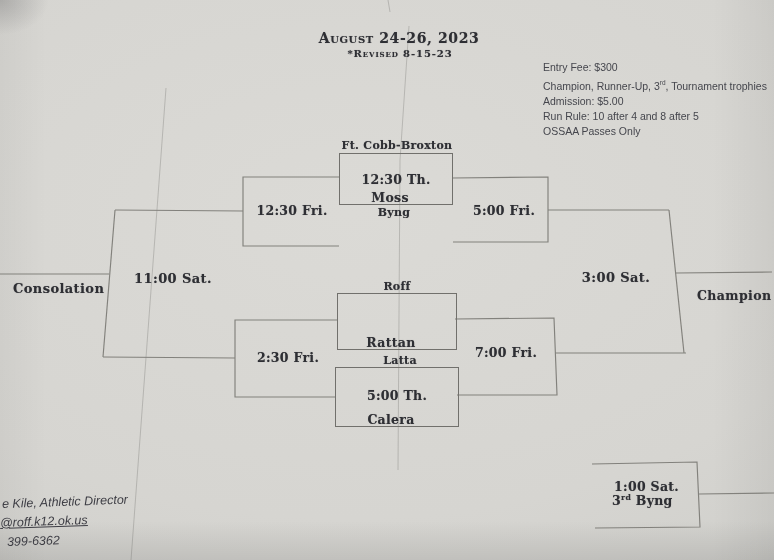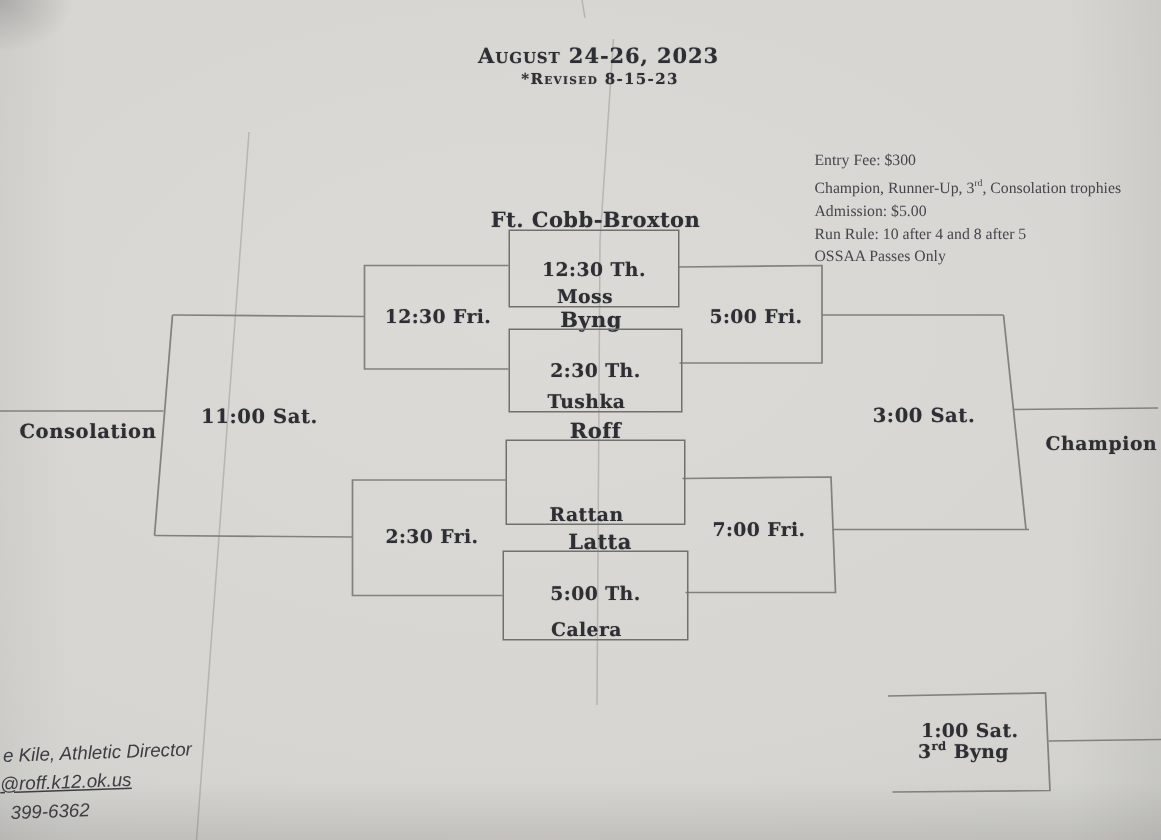--- a/index.html
+++ b/index.html
@@ -13,23 +13,23 @@
       radial-gradient(130% 105% at 45% 38%, #dbdad6 0%, #d6d5d1 52%, #ccccc8 88%, #c3c2bf 100%);
     filter: blur(0.25px);
   }
   .abs{position:absolute;white-space:nowrap;}
   .ctr{transform:translateX(-50%);}
   .b{font-weight:bold;text-shadow:0 0 0.7px rgba(46,47,52,0.45);}
   .sc{font-variant:small-caps;}
   .title{font-size:19px;letter-spacing:0.8px;}
   .dates{font-size:14px;letter-spacing:0.6px;}
   .revised{font-size:10px;letter-spacing:0.9px;}
-  .info{font-family:Liberation Serif, serif;font-size:10.5px;color:#45464d;line-height:15px;margin-top:40px;}
+  .info{font-family:Liberation Sans, sans-serif;font-size:10.5px;color:#45464d;line-height:15px;}
   .info sup,.plc sup{font-size:0.62em;}
-  .team{font-size:14px;letter-spacing:0.3px;}
+  .team{font-size:11px;letter-spacing:0.3px;}
   .rlbl{font-size:12.5px;letter-spacing:0.3px;}
   .flbl{font-size:13px;letter-spacing:0.4px;}
   .gbox{position:absolute;border:1.1px solid #71706c;}
   .gtime{position:absolute;left:0;right:0;top:35%;text-align:center;font-size:12.5px;font-weight:bold;letter-spacing:0.3px;text-shadow:0 0 0.7px rgba(46,47,52,0.45);}
   .gbottom{position:absolute;left:0;right:12px;bottom:0px;text-align:center;font-size:12.5px;font-weight:bold;line-height:13px;letter-spacing:0.3px;text-shadow:0 0 0.7px rgba(46,47,52,0.45);}
   .foot{font-family:"Liberation Sans",sans-serif;font-style:italic;font-size:12.5px;color:#3d3d44;transform:rotate(-2deg);transform-origin:left center;}
   .foot.u{text-decoration:underline;}
   svg.lines{position:absolute;left:0;top:0;}
   .ln{stroke:#82817c;stroke-width:1.15;fill:none;}
   .crease{stroke:rgba(95,94,90,0.28);stroke-width:1;fill:none;}
@@ -65,37 +65,33 @@
 
     <path class="ln" d="M592 464 L697 462 L700 527 L595 528"></path>
     <path class="ln" d="M699 494 L774 493"></path>
   </svg>
 
   <div class="abs ctr b sc dates" style="left:399px;top:30px;text-align:right;">August 24-26, 2023</div>
   <div class="abs ctr b sc revised" style="left:400px;top:48px;">*Revised 8-15-23</div>
 
   <div class="abs info" style="left:543px;top:60px;">
     <div>Entry Fee: $300</div>
-    <div><span>Champion, Runner-Up, 3</span><sup>rd</sup><span>, Consolation trophies</span></div>
+    <div><span>Champion, Runner-Up, 3</span><sup>rd</sup><span>, Tournament trophies</span></div>
     <div>Admission: $5.00</div>
     <div>Run Rule: 10 after 4 and 8 after 5</div>
     <div>OSSAA Passes Only</div>
   </div>
 
   <div class="abs ctr b team" style="left:397px;top:139px;">Ft. Cobb-Broxton</div>
   <div class="gbox" style="left:339px;top:153px;width:112px;height:50px;">
     <div class="gtime">12:30 Th.</div>
     <div class="gbottom">Moss</div>
   </div>
 
   <div class="abs ctr b team" style="left:394px;top:206px;">Byng</div>
-  <div class="gbox" style="left:339px;top:219px;width:114px;height:54px;">
-    <div class="gtime">2:30 Th.</div>
-    <div class="gbottom">Tushka</div>
-  </div>
 
   <div class="abs ctr b team" style="left:397px;top:280px;">Roff</div>
   <div class="gbox" style="left:337px;top:293px;width:118px;height:55px;">
     <div class="gbottom">Rattan</div>
   </div>
 
   <div class="abs ctr b team" style="left:400px;top:354px;">Latta</div>
   <div class="gbox" style="left:335px;top:367px;width:122px;height:58px;">
     <div class="gtime">5:00 Th.</div>
     <div class="gbottom">Calera</div>

